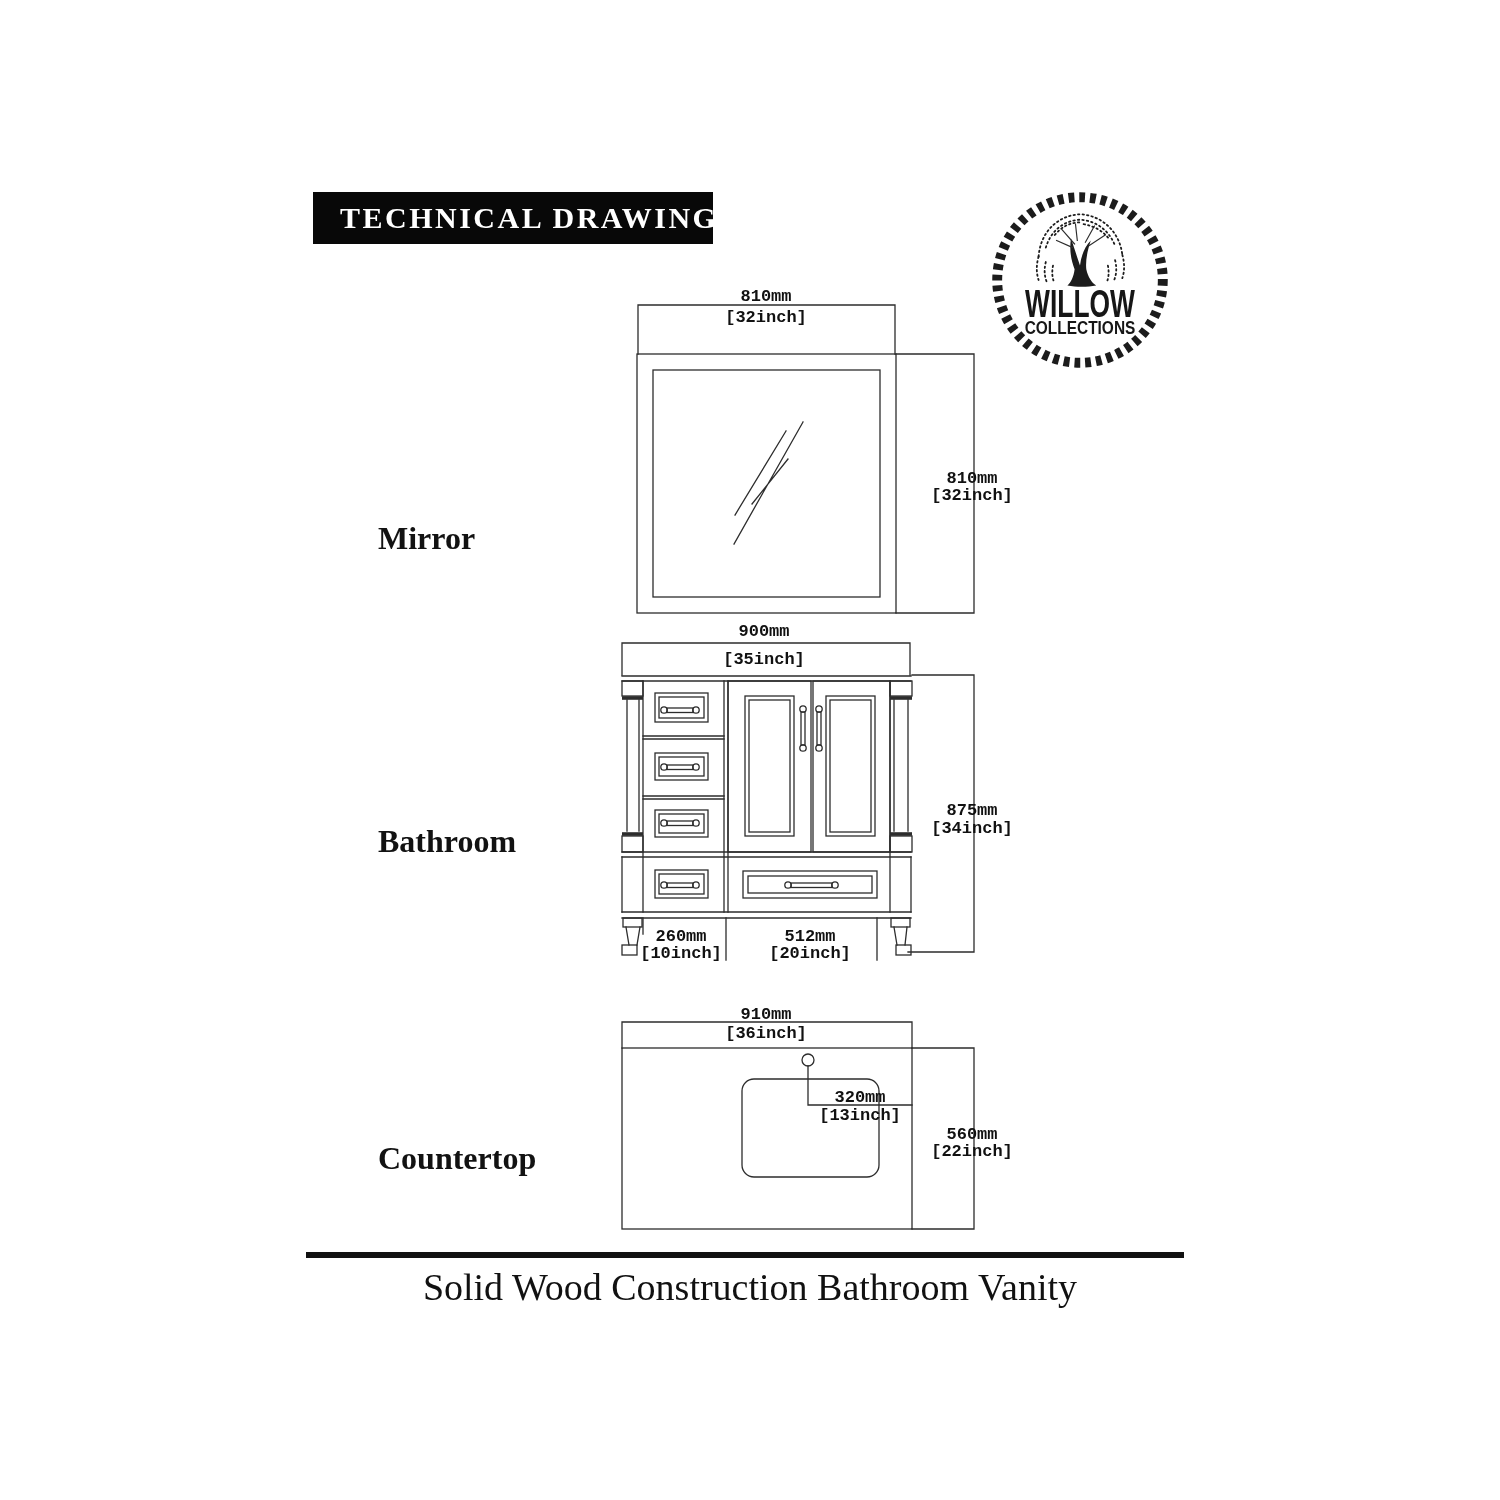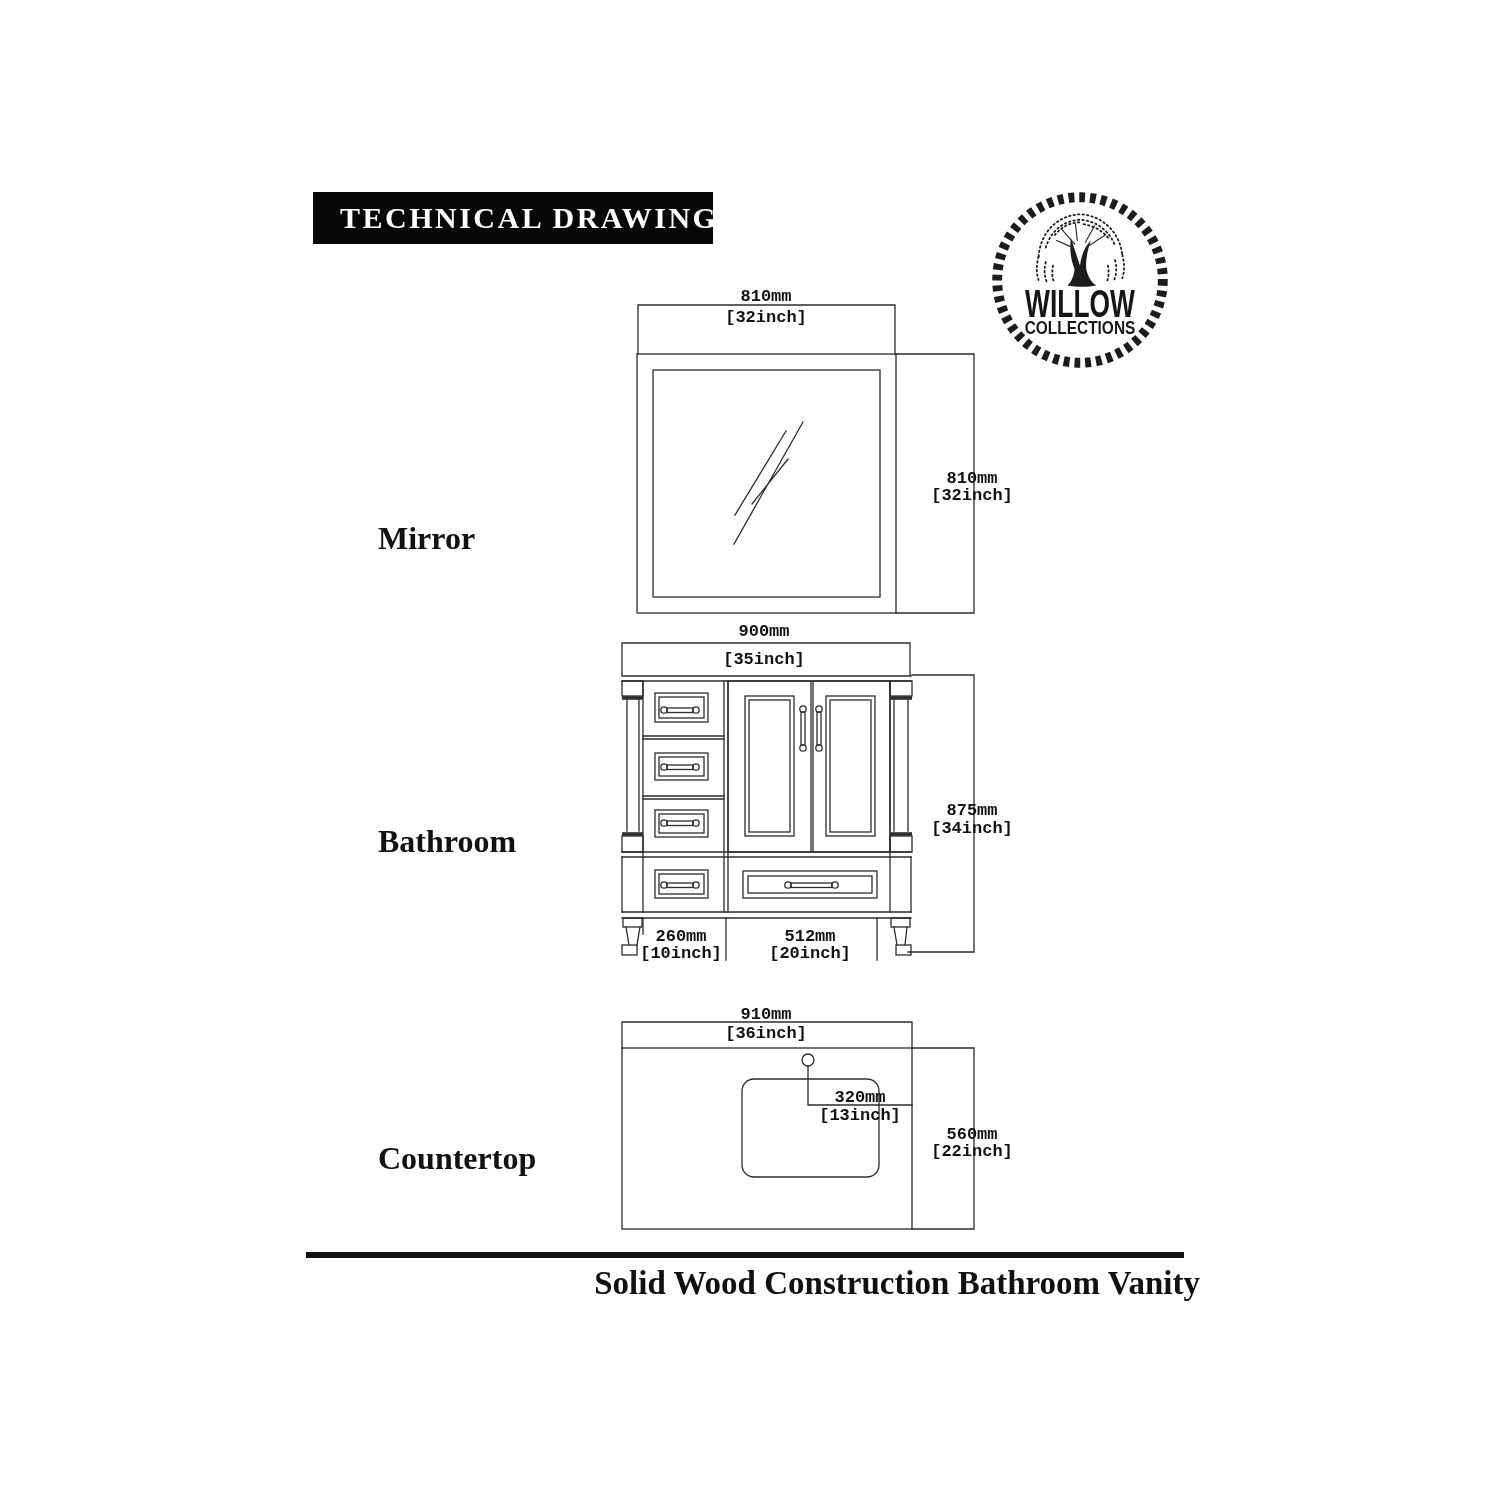--- a/index.html
+++ b/index.html
@@ -5,22 +5,22 @@
   html,body{margin:0;padding:0;background:#ffffff;}
   .page{position:relative;width:1500px;height:1500px;background:#ffffff;overflow:hidden;
         font-family:"Liberation Serif",serif;}
   .header-bar{position:absolute;left:313px;top:192px;width:400px;height:52px;background:#080808;
         display:flex;align-items:center;box-sizing:border-box;padding-left:27px;}
   .header-bar span{color:#ffffff;font-weight:bold;font-size:30px;letter-spacing:2.5px;white-space:nowrap;}
   .section-label{position:absolute;font-weight:bold;font-size:32px;color:#121212;white-space:nowrap;}
   #label-mirror{left:378px;top:480px;margin-top:40px;}
   #label-cabinet{left:378px;top:823px;}
   #label-countertop{left:378px;top:1140px;}
-  .footer-caption{position:absolute;left:300px;top:1265px;width:900px;text-align:right;
-        font-weight:bold;font-size:33px;color:#111111;white-space:nowrap;}
+  .footer-caption{position:absolute;left:300px;top:1265px;width:900px;text-align:center;
+        font-weight:normal;font-size:38px;color:#111111;white-space:nowrap;}
   svg.drawing{position:absolute;left:0;top:0;}
   .ln{stroke:#2d2d2d;stroke-width:1.3;fill:none;stroke-linecap:square;}
   .band{stroke:#2d2d2d;stroke-width:3.6;fill:none;}
   .dim{font-family:"Liberation Mono",monospace;font-weight:bold;font-size:17px;fill:#111111;text-anchor:middle;}
   .rope{stroke:#1c1c1c;fill:none;}
   .dots{stroke:#1c1c1c;stroke-width:2;fill:none;stroke-dasharray:1.6 3.4;stroke-linecap:round;}
   .brand{font-family:"Liberation Sans",sans-serif;font-weight:bold;fill:#161616;text-anchor:middle;}
 </style>
 </head>
 <body>

